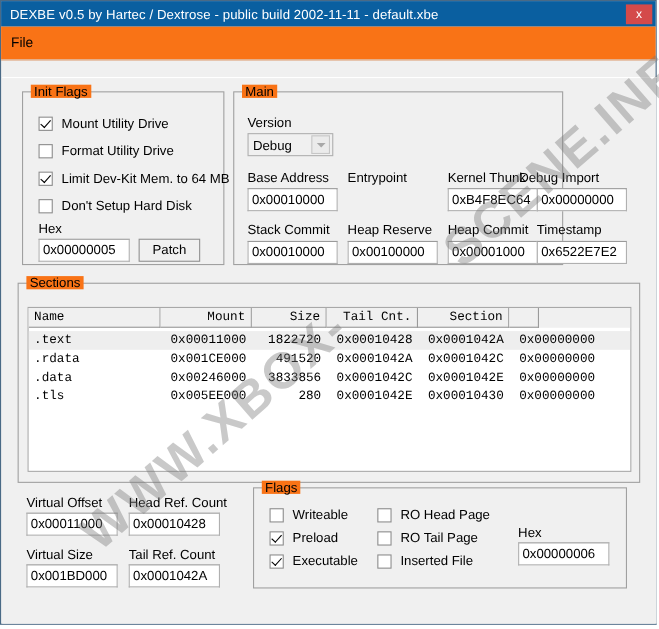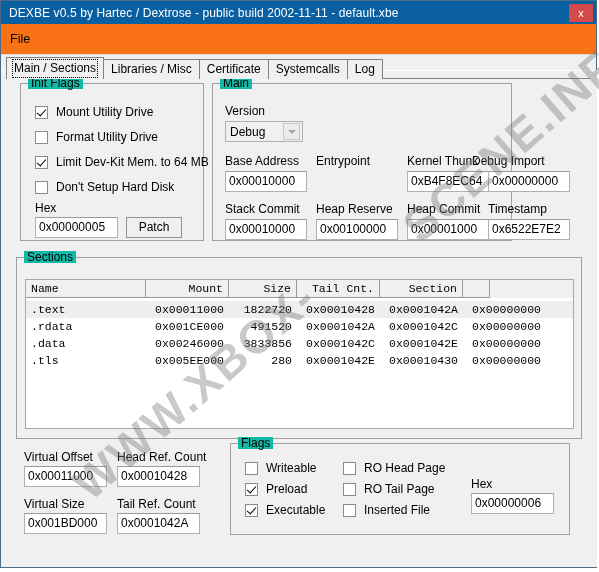--- a/index.html
+++ b/index.html
@@ -130,21 +130,21 @@
 
   
   .group {
     position: absolute;
     border: 1px solid #a0a0a0;
     box-sizing: border-box;
   }
   .group > .group-title {
     position: absolute;
     top: -7px; left: 7px;
-    background: #14b8a6;
+    background: #f97316;
     padding: 0 3px;
     font-size: 12px;
     line-height: 12px;
   }
 
   
   .cb-row {
     position: absolute;
     display: flex;
     align-items: center;
@@ -328,30 +328,20 @@
     <span class="title-text">DEXBE v0.5 by Hartec / Dextrose - public build 2002-11-11 - default.xbe</span>
     <div class="close-button">
       <span>x</span>
     </div>
   </div>
 
   <div class="menubar">
     <span class="menu-item">File</span>
   </div>
 
-  <div class="tabstrip">
-    <div class="tabs">
-      <div class="tab active"><span class="tab-inner">Main / Sections</span></div>
-      <div class="tab"><span class="tab-inner">Libraries / Misc</span></div>
-      <div class="tab"><span class="tab-inner">Certificate</span></div>
-      <div class="tab"><span class="tab-inner">Systemcalls</span></div>
-      <div class="tab"><span class="tab-inner">Log</span></div>
-    </div>
-    <div class="tab-underline"></div>
-  </div>
 
   <div class="client">
 
     <div class="group" style="left:18px; top:12px; width:184px; height:158px;">
       <span class="group-title">Init Flags</span>
 
       <div class="cb-row" style="left:14px; top:21px;">
         <span class="cb checked"></span>
         <span class="cb-label">Mount Utility Drive</span>
       </div>

